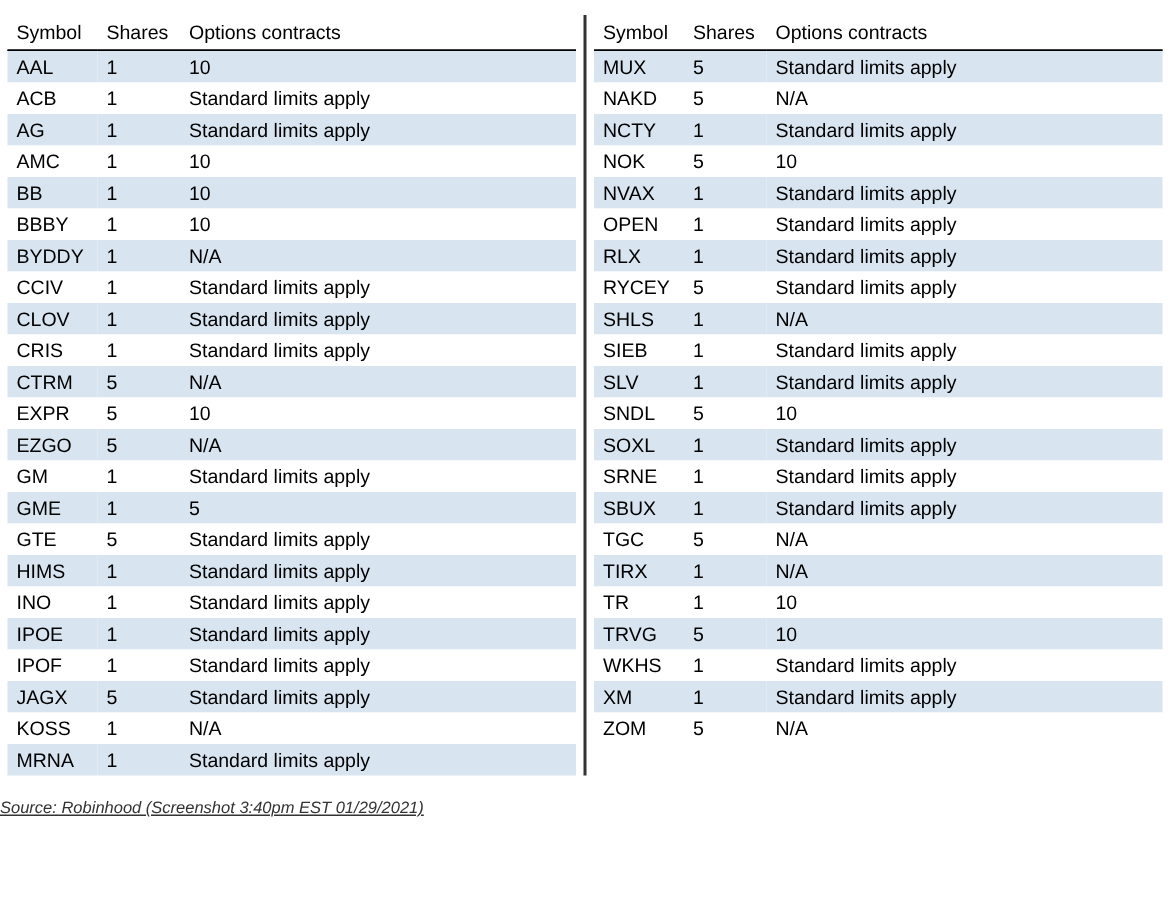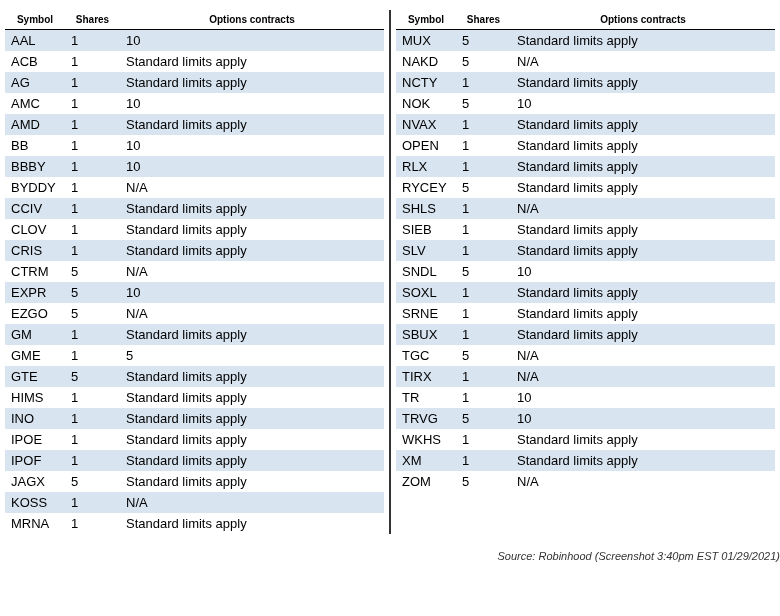--- a/index.html
+++ b/index.html
@@ -23,42 +23,43 @@
       width: 2px;
       background: #333;
       margin: 0 5px;
       align-self: stretch;
     }
     table {
       width: 100%;
       border-collapse: collapse;
     }
     th {
-      text-align: center;
-      font-weight: bold;
-      font-size: 10px;
+      text-align: left;
+      font-weight: normal;
+      font-size: 13px;
       padding: 4px 6px;
       border-bottom: 1px solid #000;
     }
     td {
       padding: 3px 6px;
       font-size: 13px;
     }
     tr:nth-child(odd) td {
       background-color: #d8e4f0;
     }
     tr:nth-child(even) td {
       background-color: #ffffff;
     }
     .footer {
-      text-align: right;
+      text-align: left;
       font-size: 11px;
       color: #333;
       padding: 6px 0 4px;
       font-style: italic;
+      text-decoration: underline;
     }
     .col-symbol { width: 60px; }
     .col-shares { width: 55px; }
     .col-options { }
   </style>
 </head>
 <body>
 
 <div class="container">
 
@@ -86,25 +87,20 @@
             <td>AG</td>
             <td>1</td>
             <td>Standard limits apply</td>
           </tr>
           <tr>
             <td>AMC</td>
             <td>1</td>
             <td>10</td>
           </tr>
           <tr>
-            <td>AMD</td>
-            <td>1</td>
-            <td>Standard limits apply</td>
-          </tr>
-          <tr>
             <td>BB</td>
             <td>1</td>
             <td>10</td>
           </tr>
           <tr>
             <td>BBBY</td>
             <td>1</td>
             <td>10</td>
           </tr>
           <tr>

